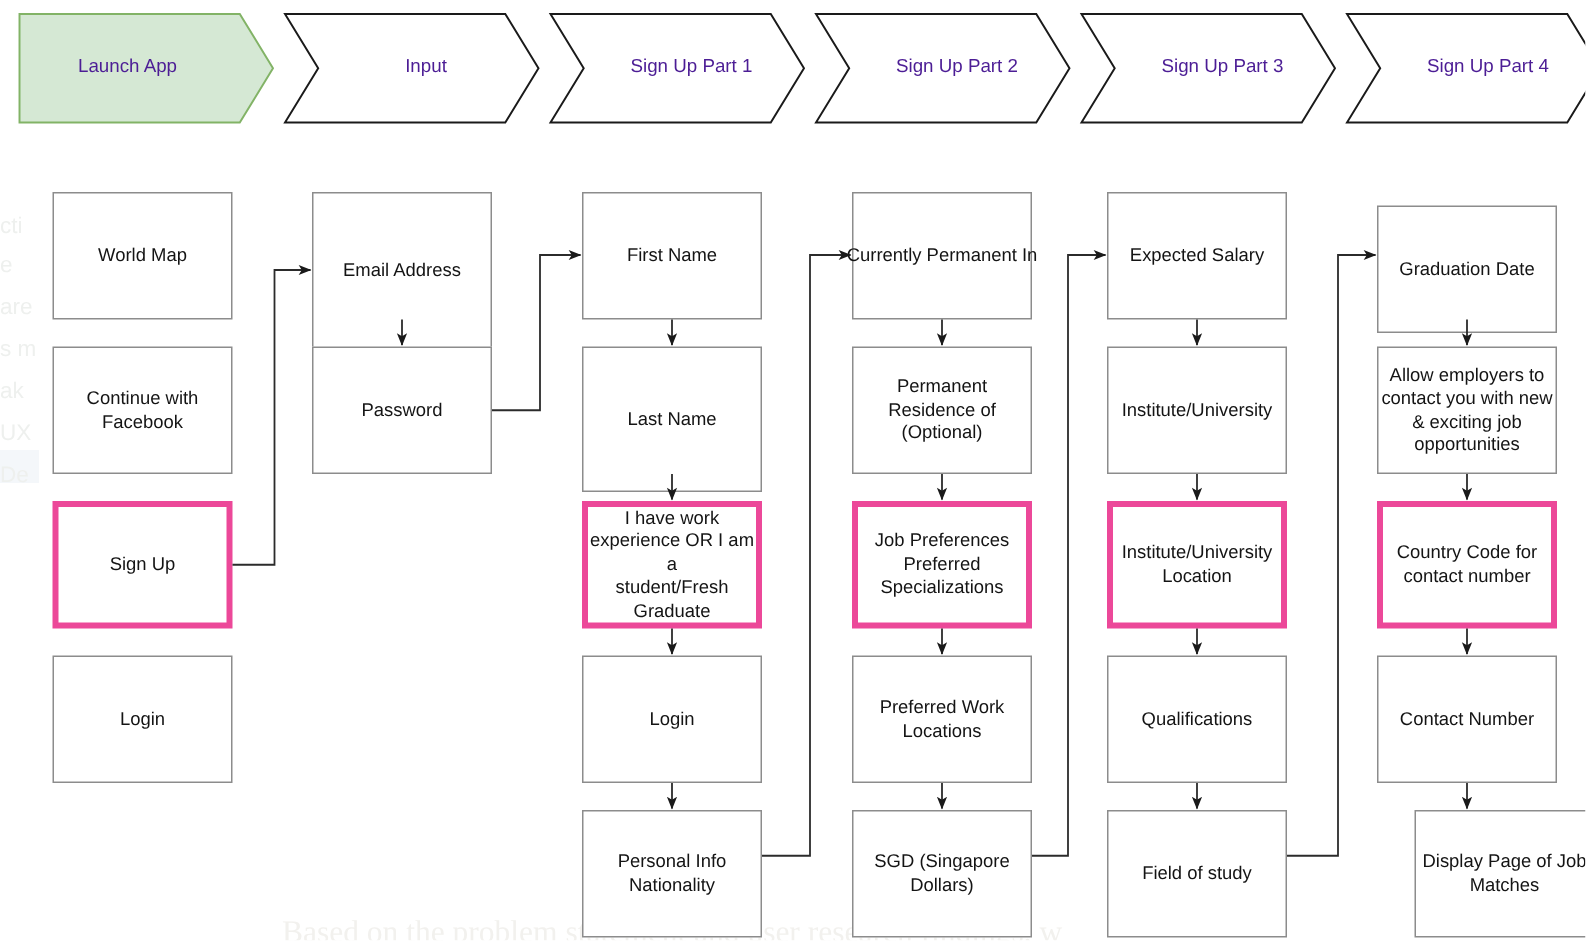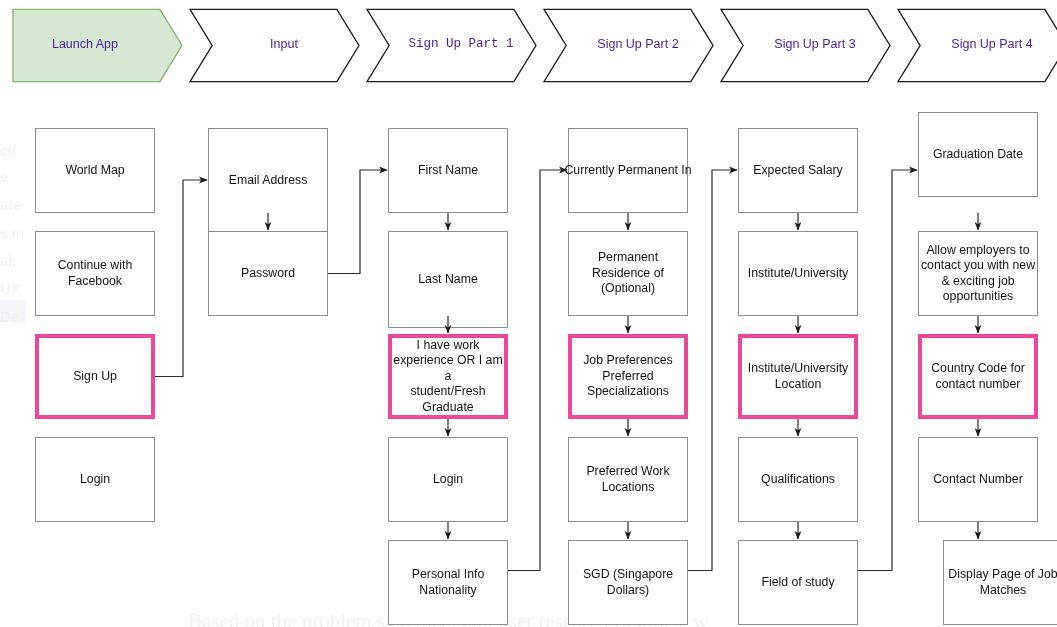--- a/index.html
+++ b/index.html
@@ -125,21 +125,21 @@
           <polygon points="0,0 146,0 168,36 146,72 0,72" fill="#d5e8d4" stroke="#82b366" stroke-width="1.3"></polygon>
         </svg>
         <div class="chev-label" style="left: 0px; width: 146px;">Launch App</div>
       </div>
       <div class="chev" style="left: 189px; width: 190px;">
         <svg width="172" height="76" viewBox="-1 -1 171 75">
           <polygon points="0,0 146,0 168,36 146,72 0,72 22,36" fill="#ffffff" stroke="#1a1a1a" stroke-width="1.3"></polygon>
         </svg>
         <div class="chev-label" style="left: 22px; width: 146px;">Input</div>
       </div>
-      <div class="chev" style="left: 366px; width: 190px; font-family: Liberation Mono, monospace;">
+      <div class="chev" style="left: 366px; width: 190px;">
         <svg width="172" height="76" viewBox="-1 -1 171 75">
           <polygon points="0,0 146,0 168,36 146,72 0,72 22,36" fill="#ffffff" stroke="#1a1a1a" stroke-width="1.3"></polygon>
         </svg>
         <div class="chev-label" style="left: 22px; width: 146px;">Sign Up Part 1</div>
       </div>
       <div class="chev" style="left: 543px; width: 190px;">
         <svg width="172" height="76" viewBox="-1 -1 171 75">
           <polygon points="0,0 146,0 168,36 146,72 0,72 22,36" fill="#ffffff" stroke="#1a1a1a" stroke-width="1.3"></polygon>
         </svg>
         <div class="chev-label" style="left: 22px; width: 146px;">Sign Up Part 2</div>
@@ -227,21 +227,21 @@
       <div class="box hl" style="left: 738px; top: 334px; width: 120px; height: 85px;">
         <span>Institute/University
 Location</span>
       </div>
       <div class="box" style="left: 738px; top: 437px; width: 120px; height: 85px;">
         <span>Qualifications</span>
       </div>
       <div class="box" style="left: 738px; top: 540px; width: 120px; height: 85px;">
         <span>Field of study</span>
       </div>
-      <div class="box" style="left: 918px; top: 112px; width: 120px; height: 85px;">
+      <div class="box" style="left: 918px; top: 137px; width: 120px; height: 85px;">
         <span>Graduation Date</span>
       </div>
       <div class="box" style="left: 918px; top: 231px; width: 120px; height: 85px;">
         <span>Allow employers to
 contact you with new
 &amp; exciting job
 opportunities</span>
       </div>
       <div class="box hl" style="left: 918px; top: 334px; width: 120px; height: 85px;">
         <span>Country Code for

